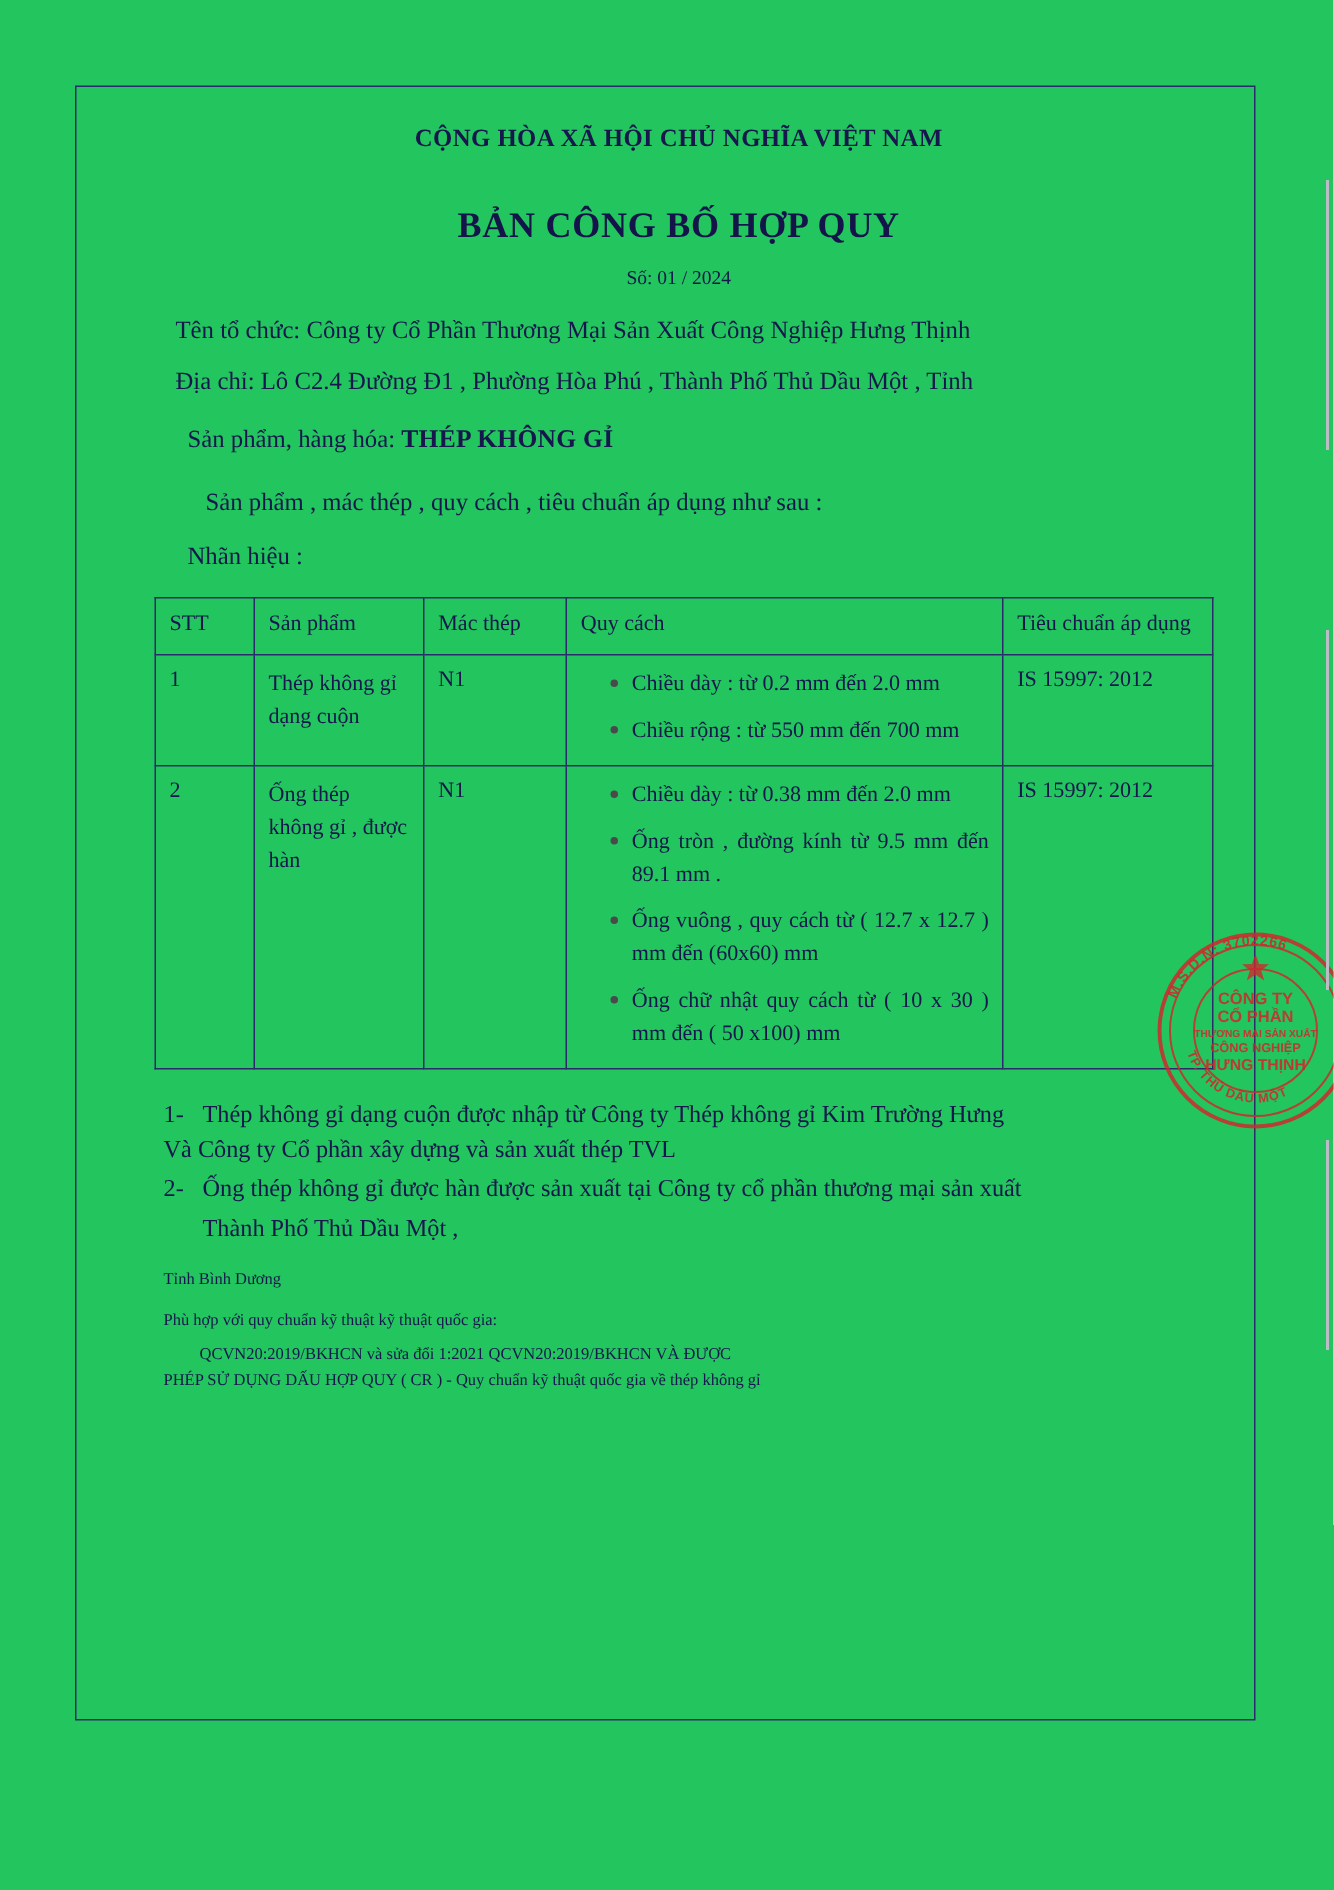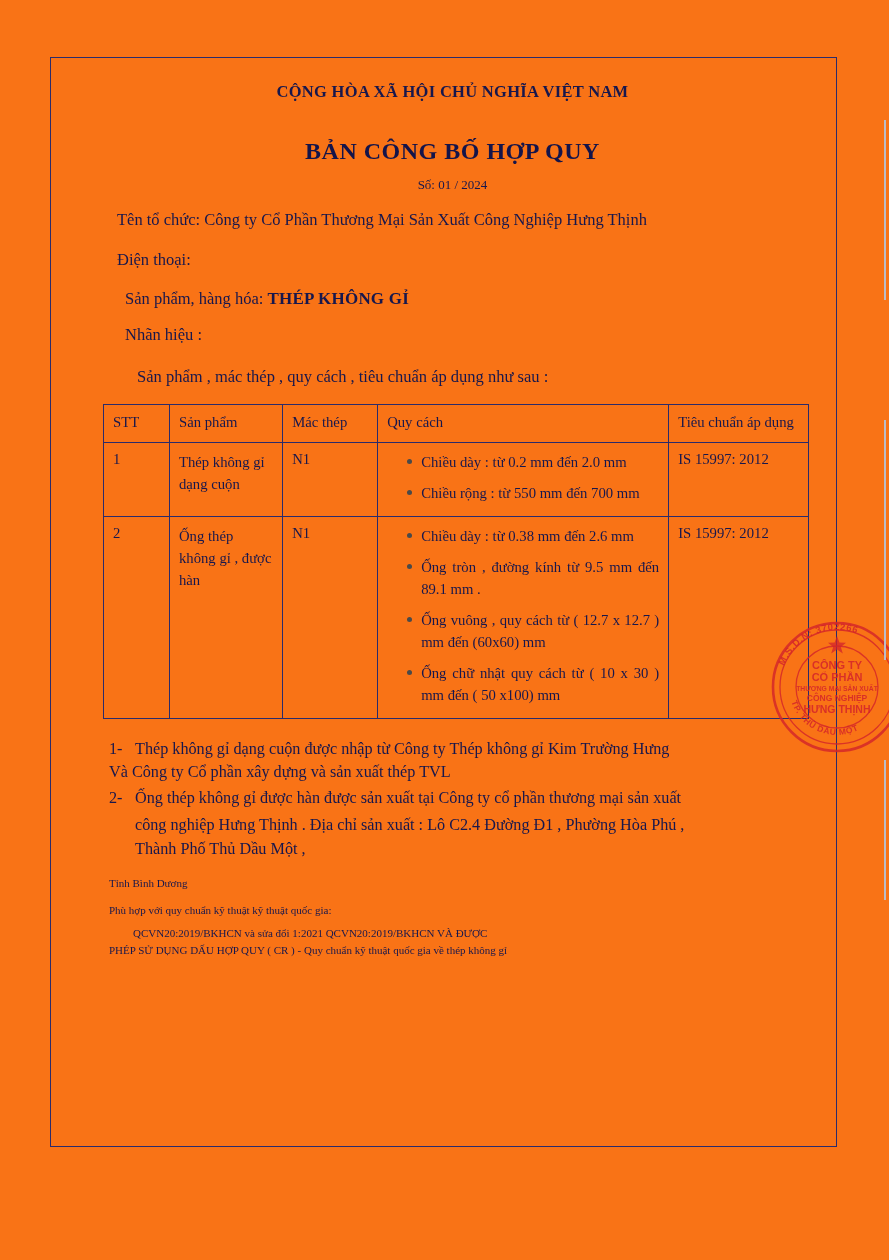--- a/index.html
+++ b/index.html
@@ -13,21 +13,21 @@
     font-family: "Liberation Serif", serif;
     color: #1a1a2e;
     position: relative;
     overflow: hidden;
   }
   .page {
     position: absolute;
     left: 0; top: 0;
     width: 889px;
     height: 1260px;
-    background: #f97316;
+    background: #22c55e;
   }
   
   .doc-frame {
     position: absolute;
     left: 50px;
     top: 57px;
     width: 787px;
     height: 1090px;
     border: 1.3px solid #2b2b6b;
     box-sizing: border-box;
@@ -197,28 +197,28 @@
 
   <div class="doc-frame">
     <div class="inner">
 
       <div class="nation">CỘNG HÒA XÃ HỘI CHỦ NGHĨA VIỆT NAM</div>
 
       <div class="doc-title">BẢN CÔNG BỐ HỢP QUY</div>
       <div class="doc-number">Số: 01 / 2024</div>
 
       <div class="field indent">Tên tổ chức: Công ty Cổ Phần Thương Mại Sản Xuất Công Nghiệp Hưng Thịnh</div>
-      <div class="field indent">Điện thoại:</div>
+      <div class="field indent tight">Địa chỉ: Lô C2.4 Đường Đ1 , Phường Hòa Phú , Thành Phố Thủ Dầu Một , Tỉnh</div>
 
       <div class="field indent" style="padding-left:26px;">
         <span>Sản phẩm, hàng hóa:</span>
         <span class="prod-name">THÉP KHÔNG GỈ</span>
       </div>
+      <div class="field indent" style="padding-left:38px;margin-top:16px;">Sản phẩm , mác thép , quy cách , tiêu chuẩn áp dụng như sau :</div>
       <div class="field indent" style="padding-left:26px;margin-top:10px;">Nhãn hiệu :</div>
-      <div class="field indent" style="padding-left:38px;margin-top:16px;">Sản phẩm , mác thép , quy cách , tiêu chuẩn áp dụng như sau :</div>
 
       <table class="spec">
         <thead>
           <tr>
             <th class="col-stt">STT</th>
             <th class="col-prod">Sản phẩm</th>
             <th class="col-mac">Mác thép</th>
             <th class="col-quy">Quy cách</th>
             <th class="col-tc">Tiêu chuẩn áp dụng</th>
           </tr>
@@ -235,21 +235,21 @@
               </ul>
             </td>
             <td>IS 15997: 2012</td>
           </tr>
           <tr>
             <td class="c">2</td>
             <td class="just">Ống thép không gỉ , được hàn</td>
             <td class="c">N1</td>
             <td>
               <ul class="specs">
-                <li>Chiều dày : từ 0.38 mm đến 2.6 mm</li>
+                <li>Chiều dày : từ 0.38 mm đến 2.0 mm</li>
                 <li>Ống tròn , đường kính từ 9.5 mm đến 89.1 mm .</li>
                 <li>Ống vuông , quy cách từ ( 12.7 x 12.7 ) mm đến (60x60) mm</li>
                 <li>Ống chữ nhật quy cách từ ( 10 x 30 ) mm đến ( 50 x100) mm</li>
               </ul>
             </td>
             <td>IS 15997: 2012</td>
           </tr>
         </tbody>
       </table>
 
@@ -257,21 +257,20 @@
         <div class="note-row">
           <div class="note-num">1-</div>
           <div class="note-body">Thép không gỉ dạng cuộn được nhập từ Công ty Thép không gỉ Kim Trường Hưng</div>
         </div>
         <div>Và Công ty Cổ phần xây dựng và sản xuất thép TVL</div>
 
         <div class="note-row" style="margin-top:4px;">
           <div class="note-num">2-</div>
           <div class="note-body">Ống thép không gỉ được hàn được sản xuất tại Công ty cổ phần thương mại sản xuất</div>
         </div>
-        <div class="note-cont">công nghiệp Hưng Thịnh . Địa chỉ sản xuất : Lô C2.4 Đường Đ1 , Phường Hòa Phú ,</div>
         <div class="note-cont">Thành Phố Thủ Dầu Một ,</div>
       </div>
 
       <div class="tail" style="margin-top:14px;">Tỉnh Bình Dương</div>
       <div class="tail" style="margin-top:10px;">Phù hợp với quy chuẩn kỹ thuật kỹ thuật quốc gia:</div>
       <div class="tail block">
         <span class="ind">QCVN20:2019/BKHCN và sửa đổi 1:2021  QCVN20:2019/BKHCN VÀ ĐƯỢC</span>
         <span>PHÉP SỬ DỤNG DẤU HỢP QUY ( CR ) -  Quy chuẩn kỹ thuật quốc gia về thép không gỉ</span>
       </div>
 

